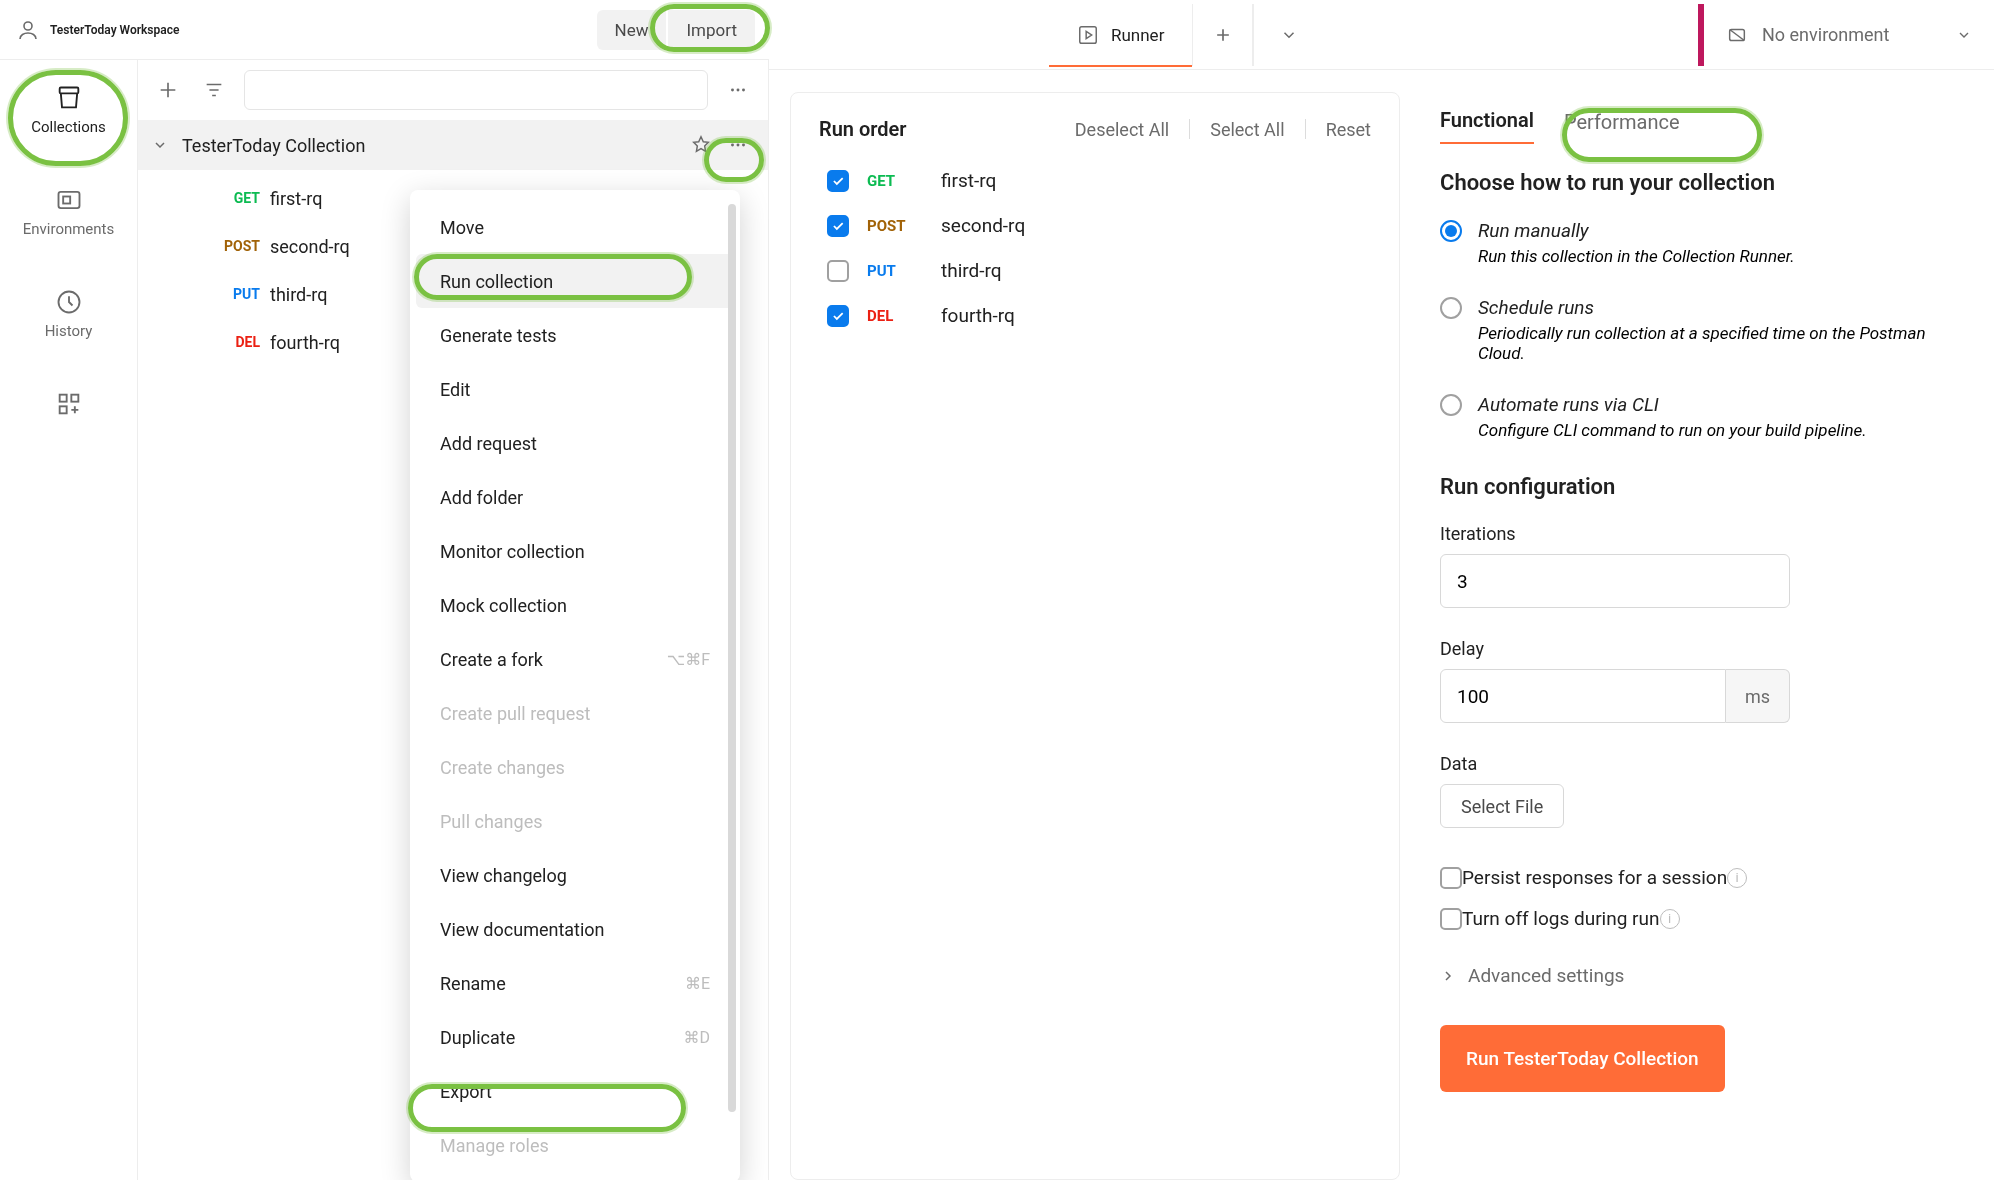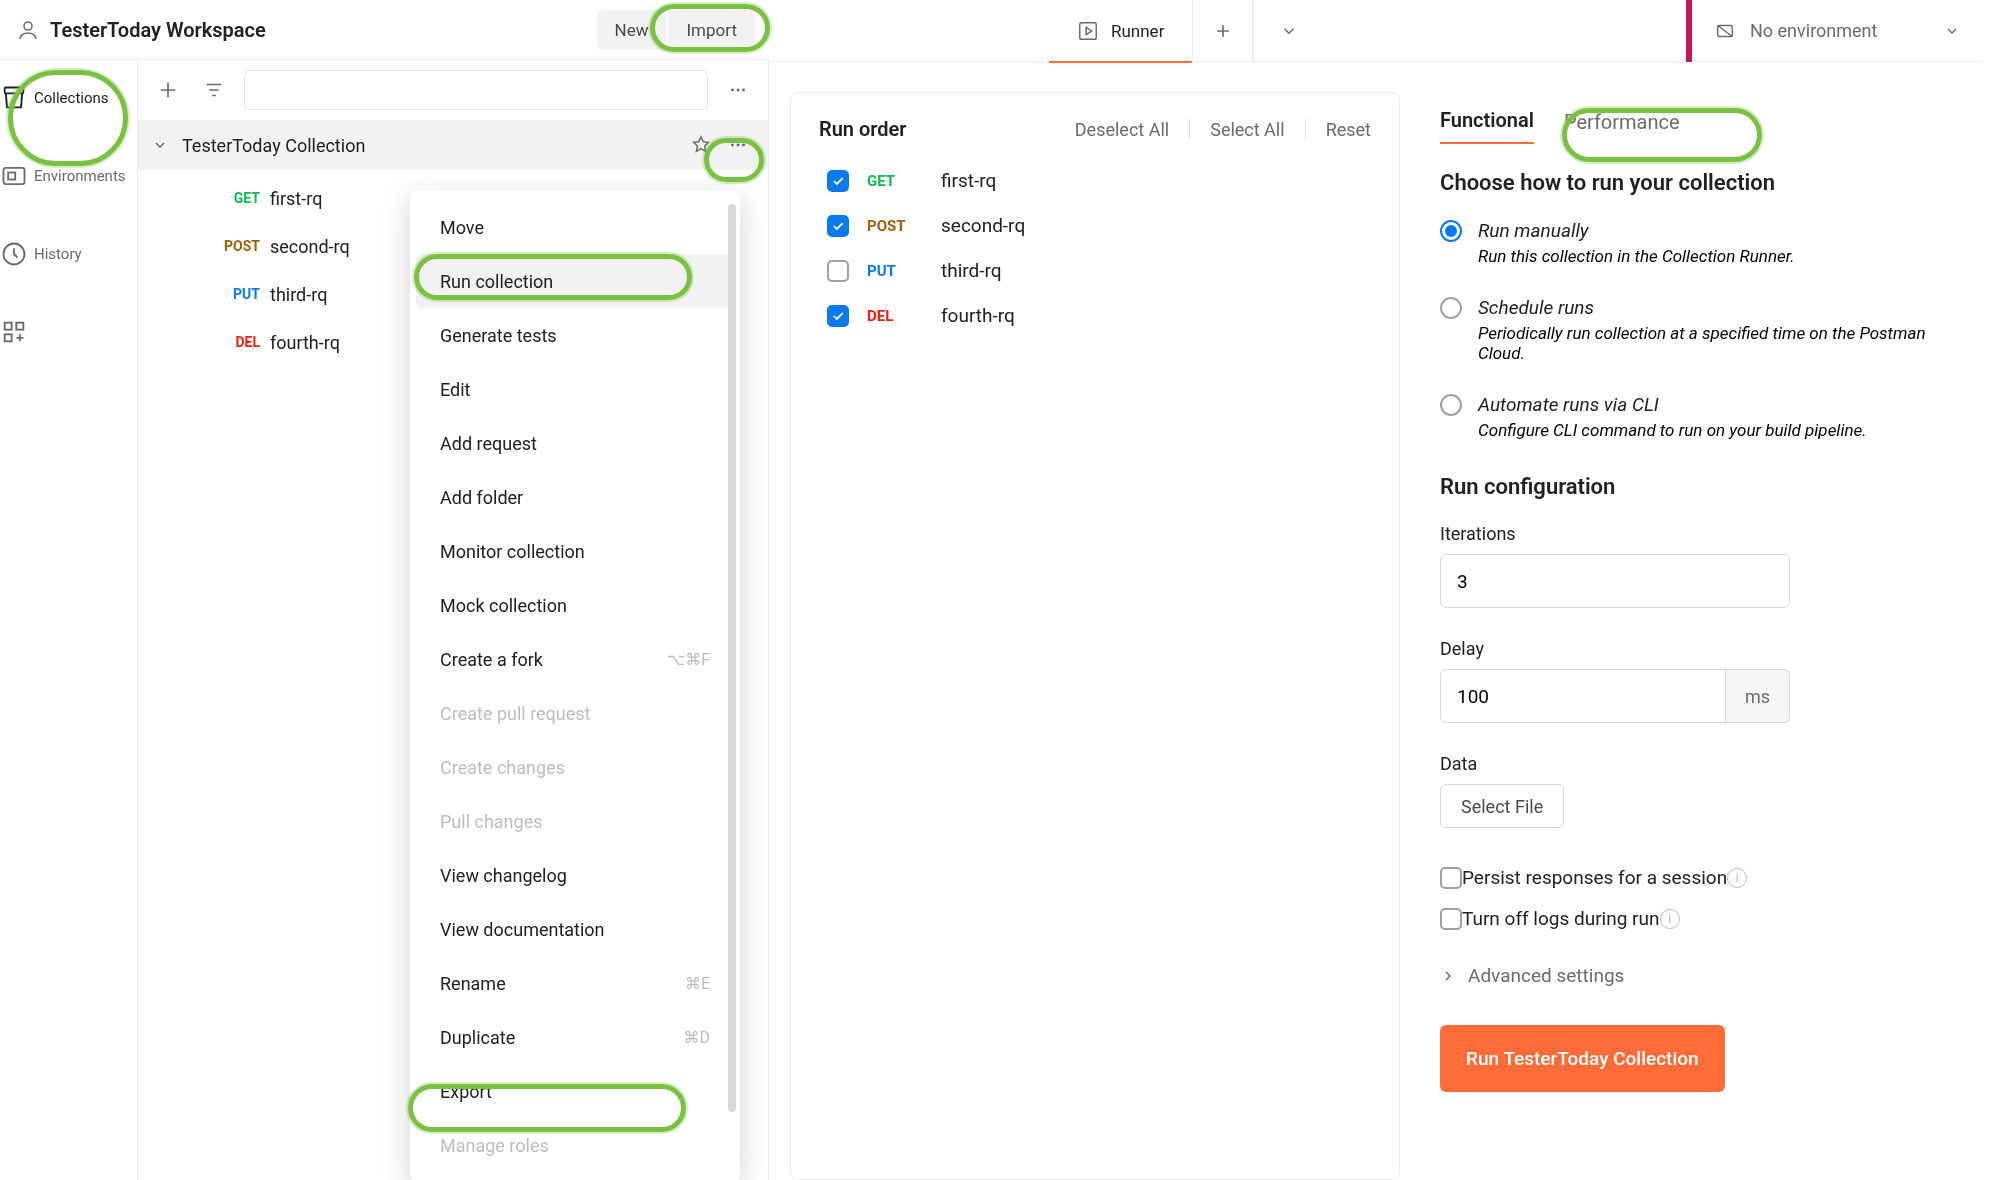--- a/index.html
+++ b/index.html
@@ -3,32 +3,32 @@
 <meta charset="utf-8">
 <style>
   * { box-sizing: border-box; margin: 0; padding: 0; font-family: -apple-system, BlinkMacSystemFont, "Segoe UI", Roboto, Helvetica, Arial, sans-serif; }
   body { background: #fff; width: 2000px; height: 1180px; overflow: hidden; color: #212121; font-size: 17px; position: relative; }
 
   
   .top-left {
     position: absolute; left: 0; top: 0; width: 769px; height: 60px;
     border-bottom: 1px solid #ededed; display: flex; align-items: center; padding-left: 16px;
   }
-  .ws-name { font-size: 20px; font-weight: 600; margin-left: 10px; }
+  .ws-name { font-size: 12px; font-weight: 600; margin-left: 10px; }
   .btn-group { margin-left: auto; margin-right: 14px; display: flex; gap: 2px; }
   .btn-grey { background: #f2f2f2; color: #4a4a4a; border: none; height: 40px; padding: 0 18px; font-size: 17px; border-radius: 6px; cursor: pointer; }
   .btn-grey.last { border-radius: 0 6px 6px 0; }
   .btn-grey.first { border-radius: 6px 0 0 6px; }
 
   
   .rail {
     position: absolute; left: 0; top: 60px; width: 138px; height: 1120px; border-right: 1px solid #ededed;
     display: flex; flex-direction: column; align-items: center; padding-top: 18px; gap: 38px;
   }
-  .rail-item { display: flex; flex-direction: row; align-items: center; gap: 6px; color: #6b6b6b; font-size: 15px; cursor: pointer; width: 100%; padding: 6px 0; }
+  .rail-item { display: flex; flex-direction: column; align-items: center; gap: 6px; color: #6b6b6b; font-size: 15px; cursor: pointer; width: 100%; padding: 6px 0; }
   .rail-item.active { color: #212121; }
   .rail-item svg { width: 28px; height: 28px; }
 
   
   .sidebar {
     position: absolute; left: 138px; top: 60px; width: 631px; height: 1120px; border-right: 1px solid #ededed;
   }
   .sb-top { height: 60px; display: flex; align-items: center; padding: 0 14px; gap: 14px; }
   .icon-btn { background: none; border: none; width: 32px; height: 32px; color: #6b6b6b; cursor: pointer; display: flex; align-items: center; justify-content: center; }
   .search { flex: 1; height: 40px; border: 1px solid #e5e5e5; border-radius: 6px; background: #fff; }
@@ -54,21 +54,21 @@
   }
   .ctx-track { padding: 0 6px; }
   .ctx-item { height: 54px; display: flex; align-items: center; padding: 0 24px; font-size: 18px; cursor: pointer; border-radius: 6px; position: relative; }
   .ctx-item.hover { background: #f2f2f2; }
   .ctx-item.disabled { color: #bdbdbd; cursor: default; }
   .ctx-short { margin-left: auto; color: #bdbdbd; font-size: 16px; }
   .ctx-scroll { position: absolute; right: 4px; top: 14px; bottom: 70px; width: 8px; background: #d9d9d9; border-radius: 4px; }
 
   
   .tabs {
-    position: absolute; left: 769px; top: 0; right: 18px; height: 62px; border-bottom: 1px solid #ededed;
+    position: absolute; left: 769px; top: 0; right: 6px; height: 70px; border-bottom: 1px solid #ededed;
     display: flex; align-items: center;
   }
   .tab { padding: 0 28px; height: 62px; display: flex; align-items: center; gap: 12px; border-right: 1px solid #ededed; position: relative; }
   .tab.active::after { content: ""; position: absolute; left: 0; right: 0; bottom: -1px; height: 2px; background: #ff6c37; }
   .tab.blank { width: 280px; border-right: none; }
   .tab-env { margin-left: auto; height: 62px; width: 296px; border-left: 6px solid #be185d; display: flex; align-items: center; gap: 14px; padding: 0 22px; color: #6b6b6b; font-size: 18px; }
   .tab-env-ctl { height: 62px; width: 70px; border-left: 1px solid #ededed; display: flex; align-items: center; justify-content: center; color: #6b6b6b; }
 
   
   .midpanel {

